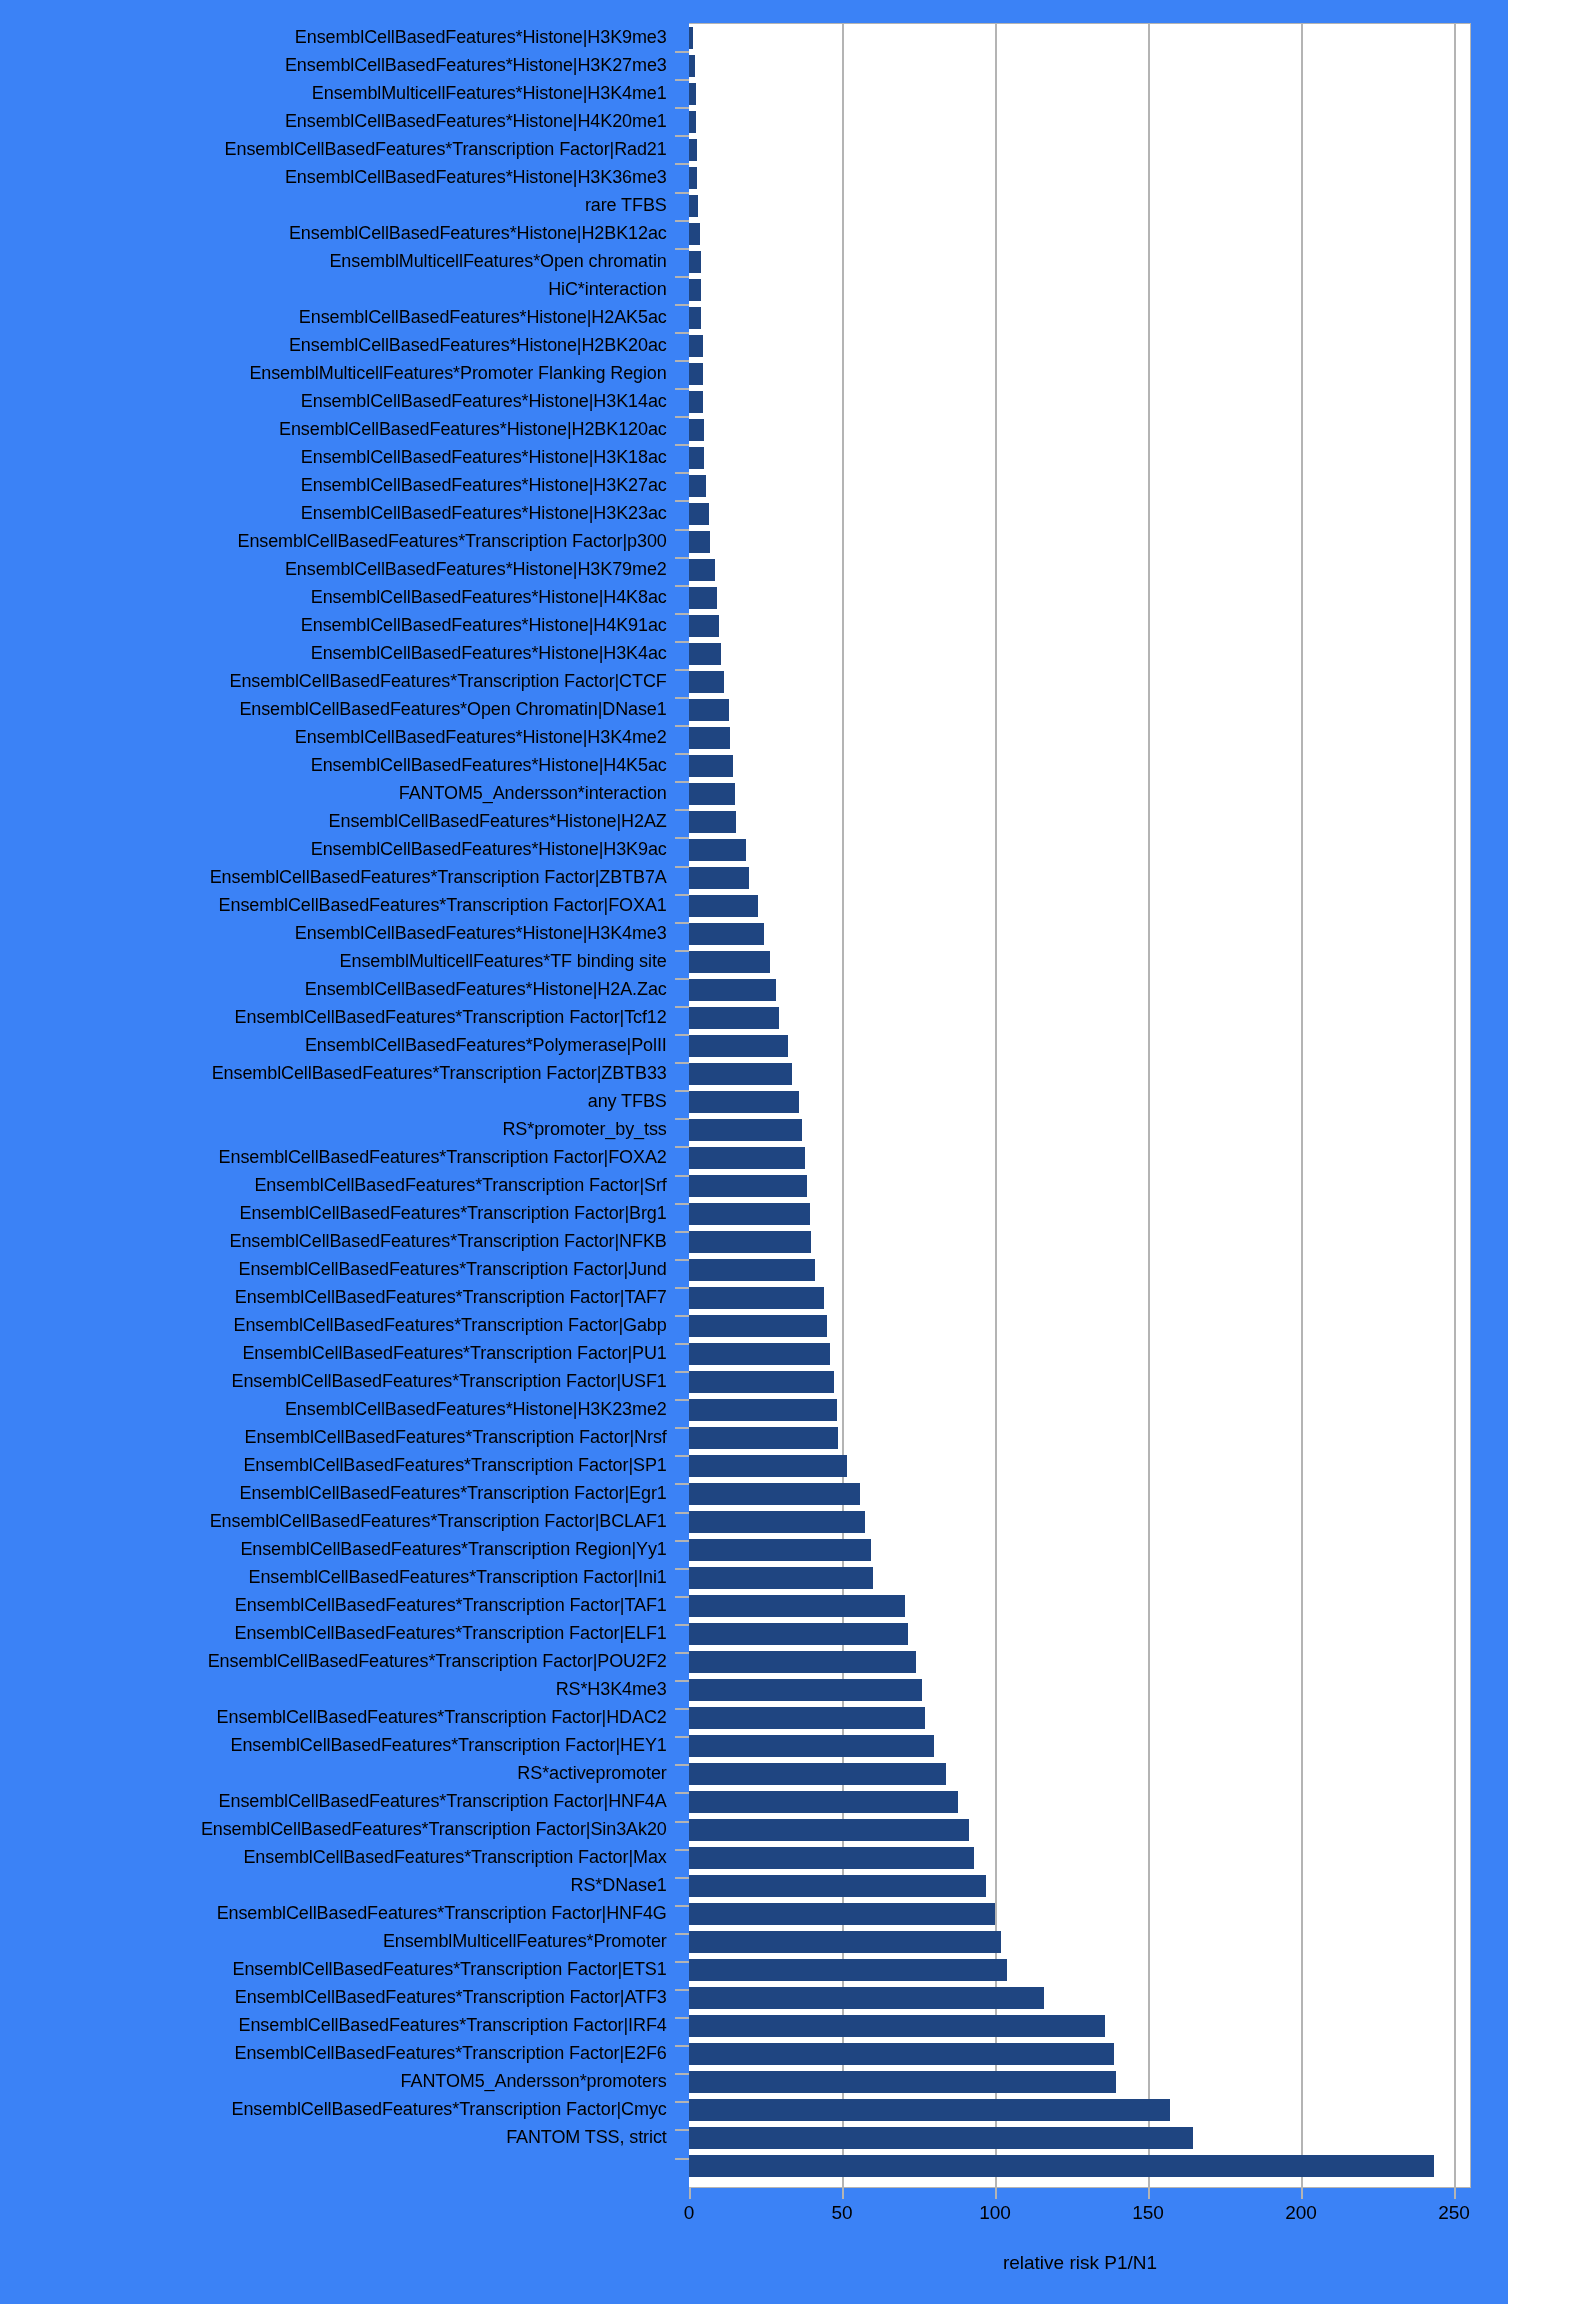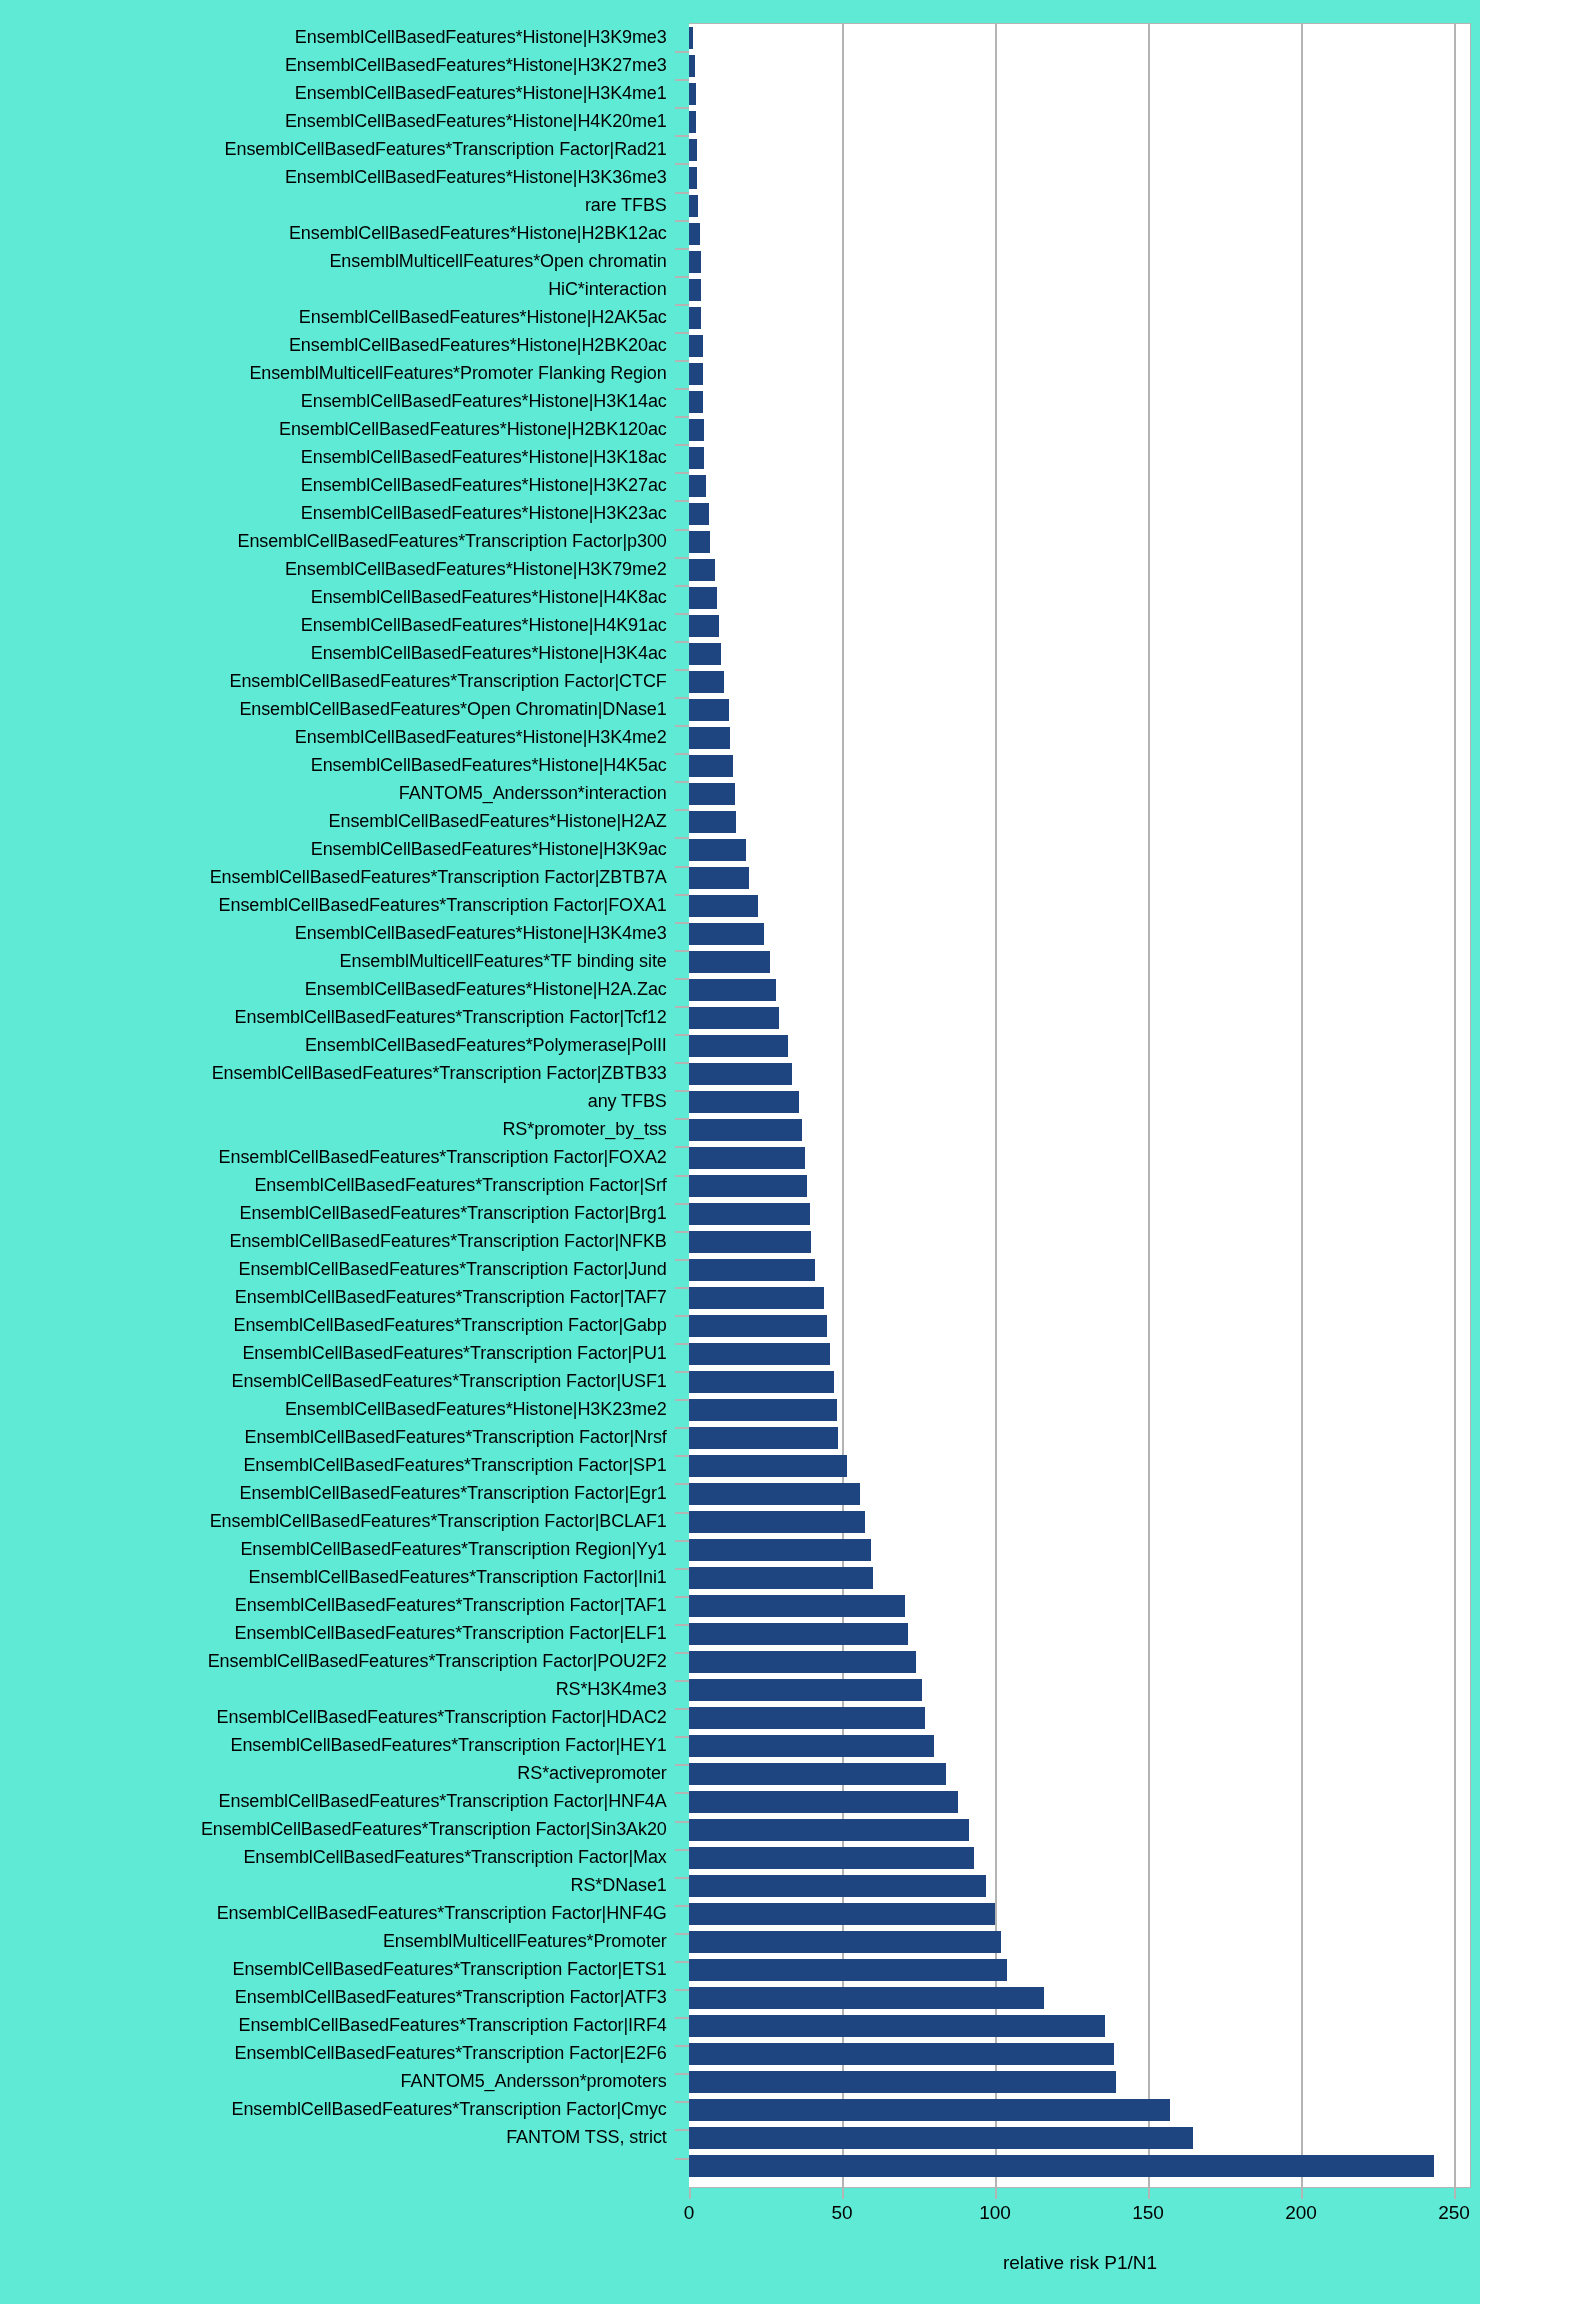--- a/index.html
+++ b/index.html
@@ -10,21 +10,22 @@
   body {
     width: 1592px;
     height: 2305px;
     font-family: "Liberation Sans", sans-serif;
     overflow: hidden;
   }
   #chart-root {
     position: relative;
     width: 1480px;
     height: 2305px;
-    background: #5eead4;
+    background: #3b82f6;
+    padding-left: 28px;
   }
   
   #label-column {
     position: absolute;
     left: 0px;
     top: 23px;
     width: 675px;
   }
   .cat-label {
     height: 27px;
@@ -132,21 +133,21 @@
   }
 </style>
 </head>
 <body>
 
 <div id="chart-root">
 
   <div id="label-column">
       <div class="cat-label" style="height: 28px; line-height: 28px;">EnsemblCellBasedFeatures*Histone|H3K9me3</div>
       <div class="cat-label" style="height: 28px; line-height: 28px;">EnsemblCellBasedFeatures*Histone|H3K27me3</div>
-      <div class="cat-label" style="height: 28px; line-height: 28px;">EnsemblCellBasedFeatures*Histone|H3K4me1</div>
+      <div class="cat-label" style="height: 28px; line-height: 28px;">EnsemblMulticellFeatures*Histone|H3K4me1</div>
       <div class="cat-label" style="height: 28px; line-height: 28px;">EnsemblCellBasedFeatures*Histone|H4K20me1</div>
       <div class="cat-label" style="height: 28px; line-height: 28px;">EnsemblCellBasedFeatures*Transcription Factor|Rad21</div>
       <div class="cat-label" style="height: 28px; line-height: 28px;">EnsemblCellBasedFeatures*Histone|H3K36me3</div>
       <div class="cat-label" style="height: 28px; line-height: 28px;">rare TFBS</div>
       <div class="cat-label" style="height: 28px; line-height: 28px;">EnsemblCellBasedFeatures*Histone|H2BK12ac</div>
       <div class="cat-label" style="height: 28px; line-height: 28px;">EnsemblMulticellFeatures*Open chromatin</div>
       <div class="cat-label" style="height: 28px; line-height: 28px;">HiC*interaction</div>
       <div class="cat-label" style="height: 28px; line-height: 28px;">EnsemblCellBasedFeatures*Histone|H2AK5ac</div>
       <div class="cat-label" style="height: 28px; line-height: 28px;">EnsemblCellBasedFeatures*Histone|H2BK20ac</div>
       <div class="cat-label" style="height: 28px; line-height: 28px;">EnsemblMulticellFeatures*Promoter Flanking Region</div>

